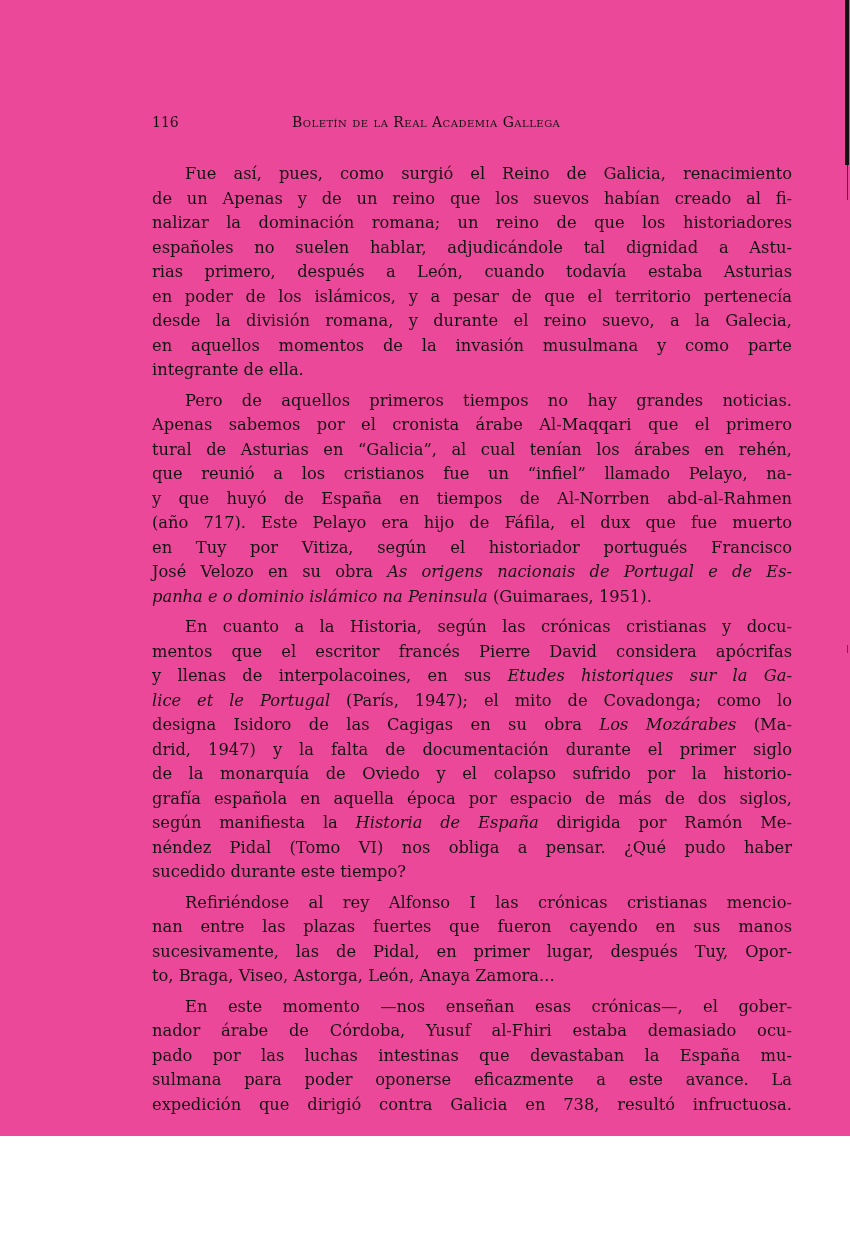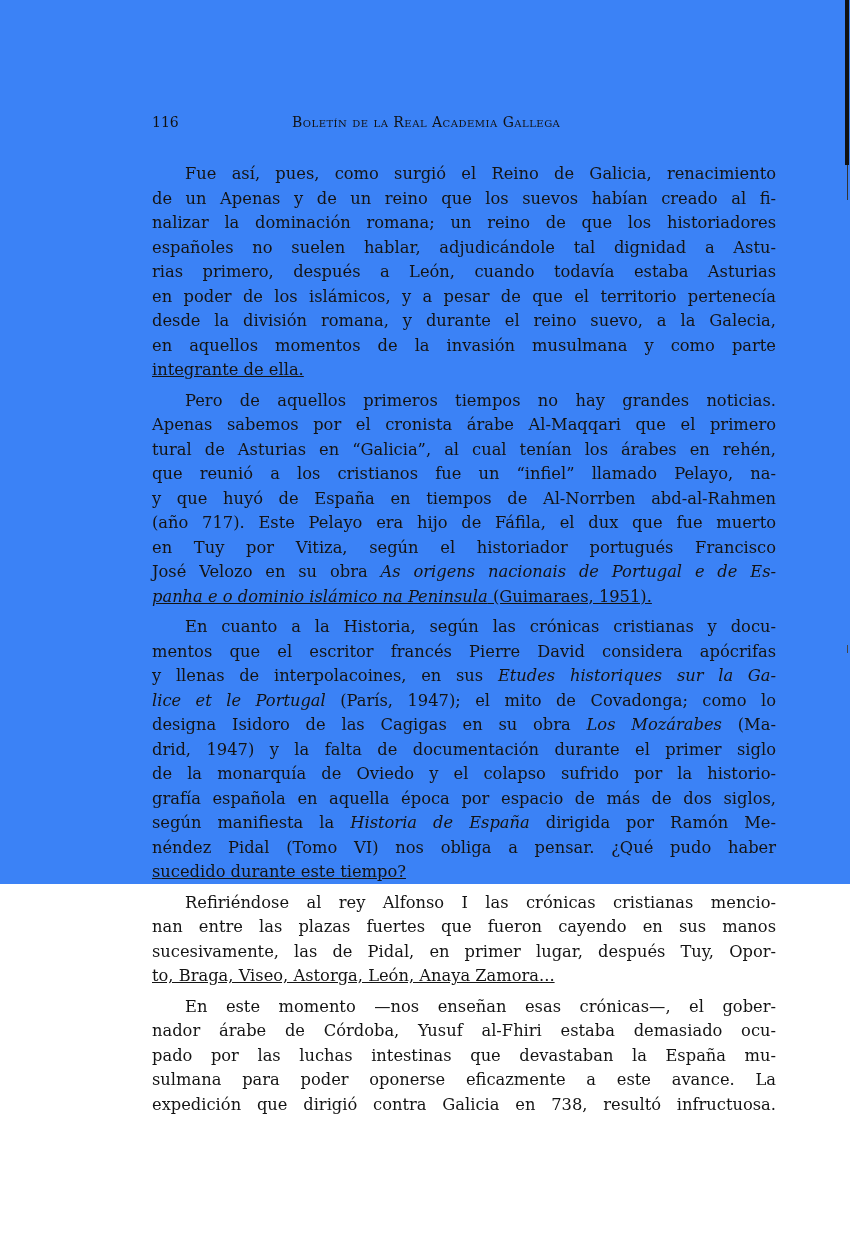--- a/index.html
+++ b/index.html
@@ -1,19 +1,19 @@
 <!DOCTYPE html>
 <html><head>
 <meta charset="utf-8">
 <style>
   html, body { margin: 0; padding: 0; background: #ffffff; }
   body { width: 850px; height: 1248px; position: relative; overflow: hidden; }
   .page {
-    position: absolute; left: 0; top: 0; width: 850px; height: 884px;
-    background: #3b82f6;
+    position: absolute; left: 0; top: 0; width: 850px; height: 1136px;
+    background: #ec4899;
   }
   .edge-bar {
     position: absolute; left: 845px; top: 0; width: 4px; height: 165px; background: #111;
   }
   .edge-bar2 {
     position: absolute; left: 847px; top: 165px; width: 1px; height: 35px; background: #333;
   }
   .edge-tick {
     position: absolute; left: 847px; top: 645px; width: 1px; height: 8px; background: #444;
   }
@@ -24,26 +24,26 @@
   .page-number { position: absolute; left: 0; top: 0; }
   .running-title {
     position: absolute; left: 140px; top: 0;
     font-variant: small-caps; letter-spacing: 0.5px; font-size: 14px;
   }
   .body-text {
     position: absolute; left: 152px; top: 162px; width: 640px;
     font-family: "DejaVu Serif", serif; font-size: 16.3px; color: #141414;
     line-height: 24.5px;
   }
-  .para { margin: 0 16px 6px 0; }
+  .para { margin: 0 0 6px 0; }
   .line {
     display: block; text-align: justify; text-align-last: justify; white-space: nowrap;
     height: 24.5px; overflow: visible;
   }
-  .line.last { text-align-last: left; text-decoration: underline; }
+  .line.last { text-align-last: left; }
   .line.indent { padding-left: 33px; }
   .line span.i { font-style: italic; }
 </style>
 </head>
 <body>
 
 <div class="page">
   <div class="edge-bar"></div>
   <div class="edge-bar2"></div>
   <div class="edge-tick"></div>

